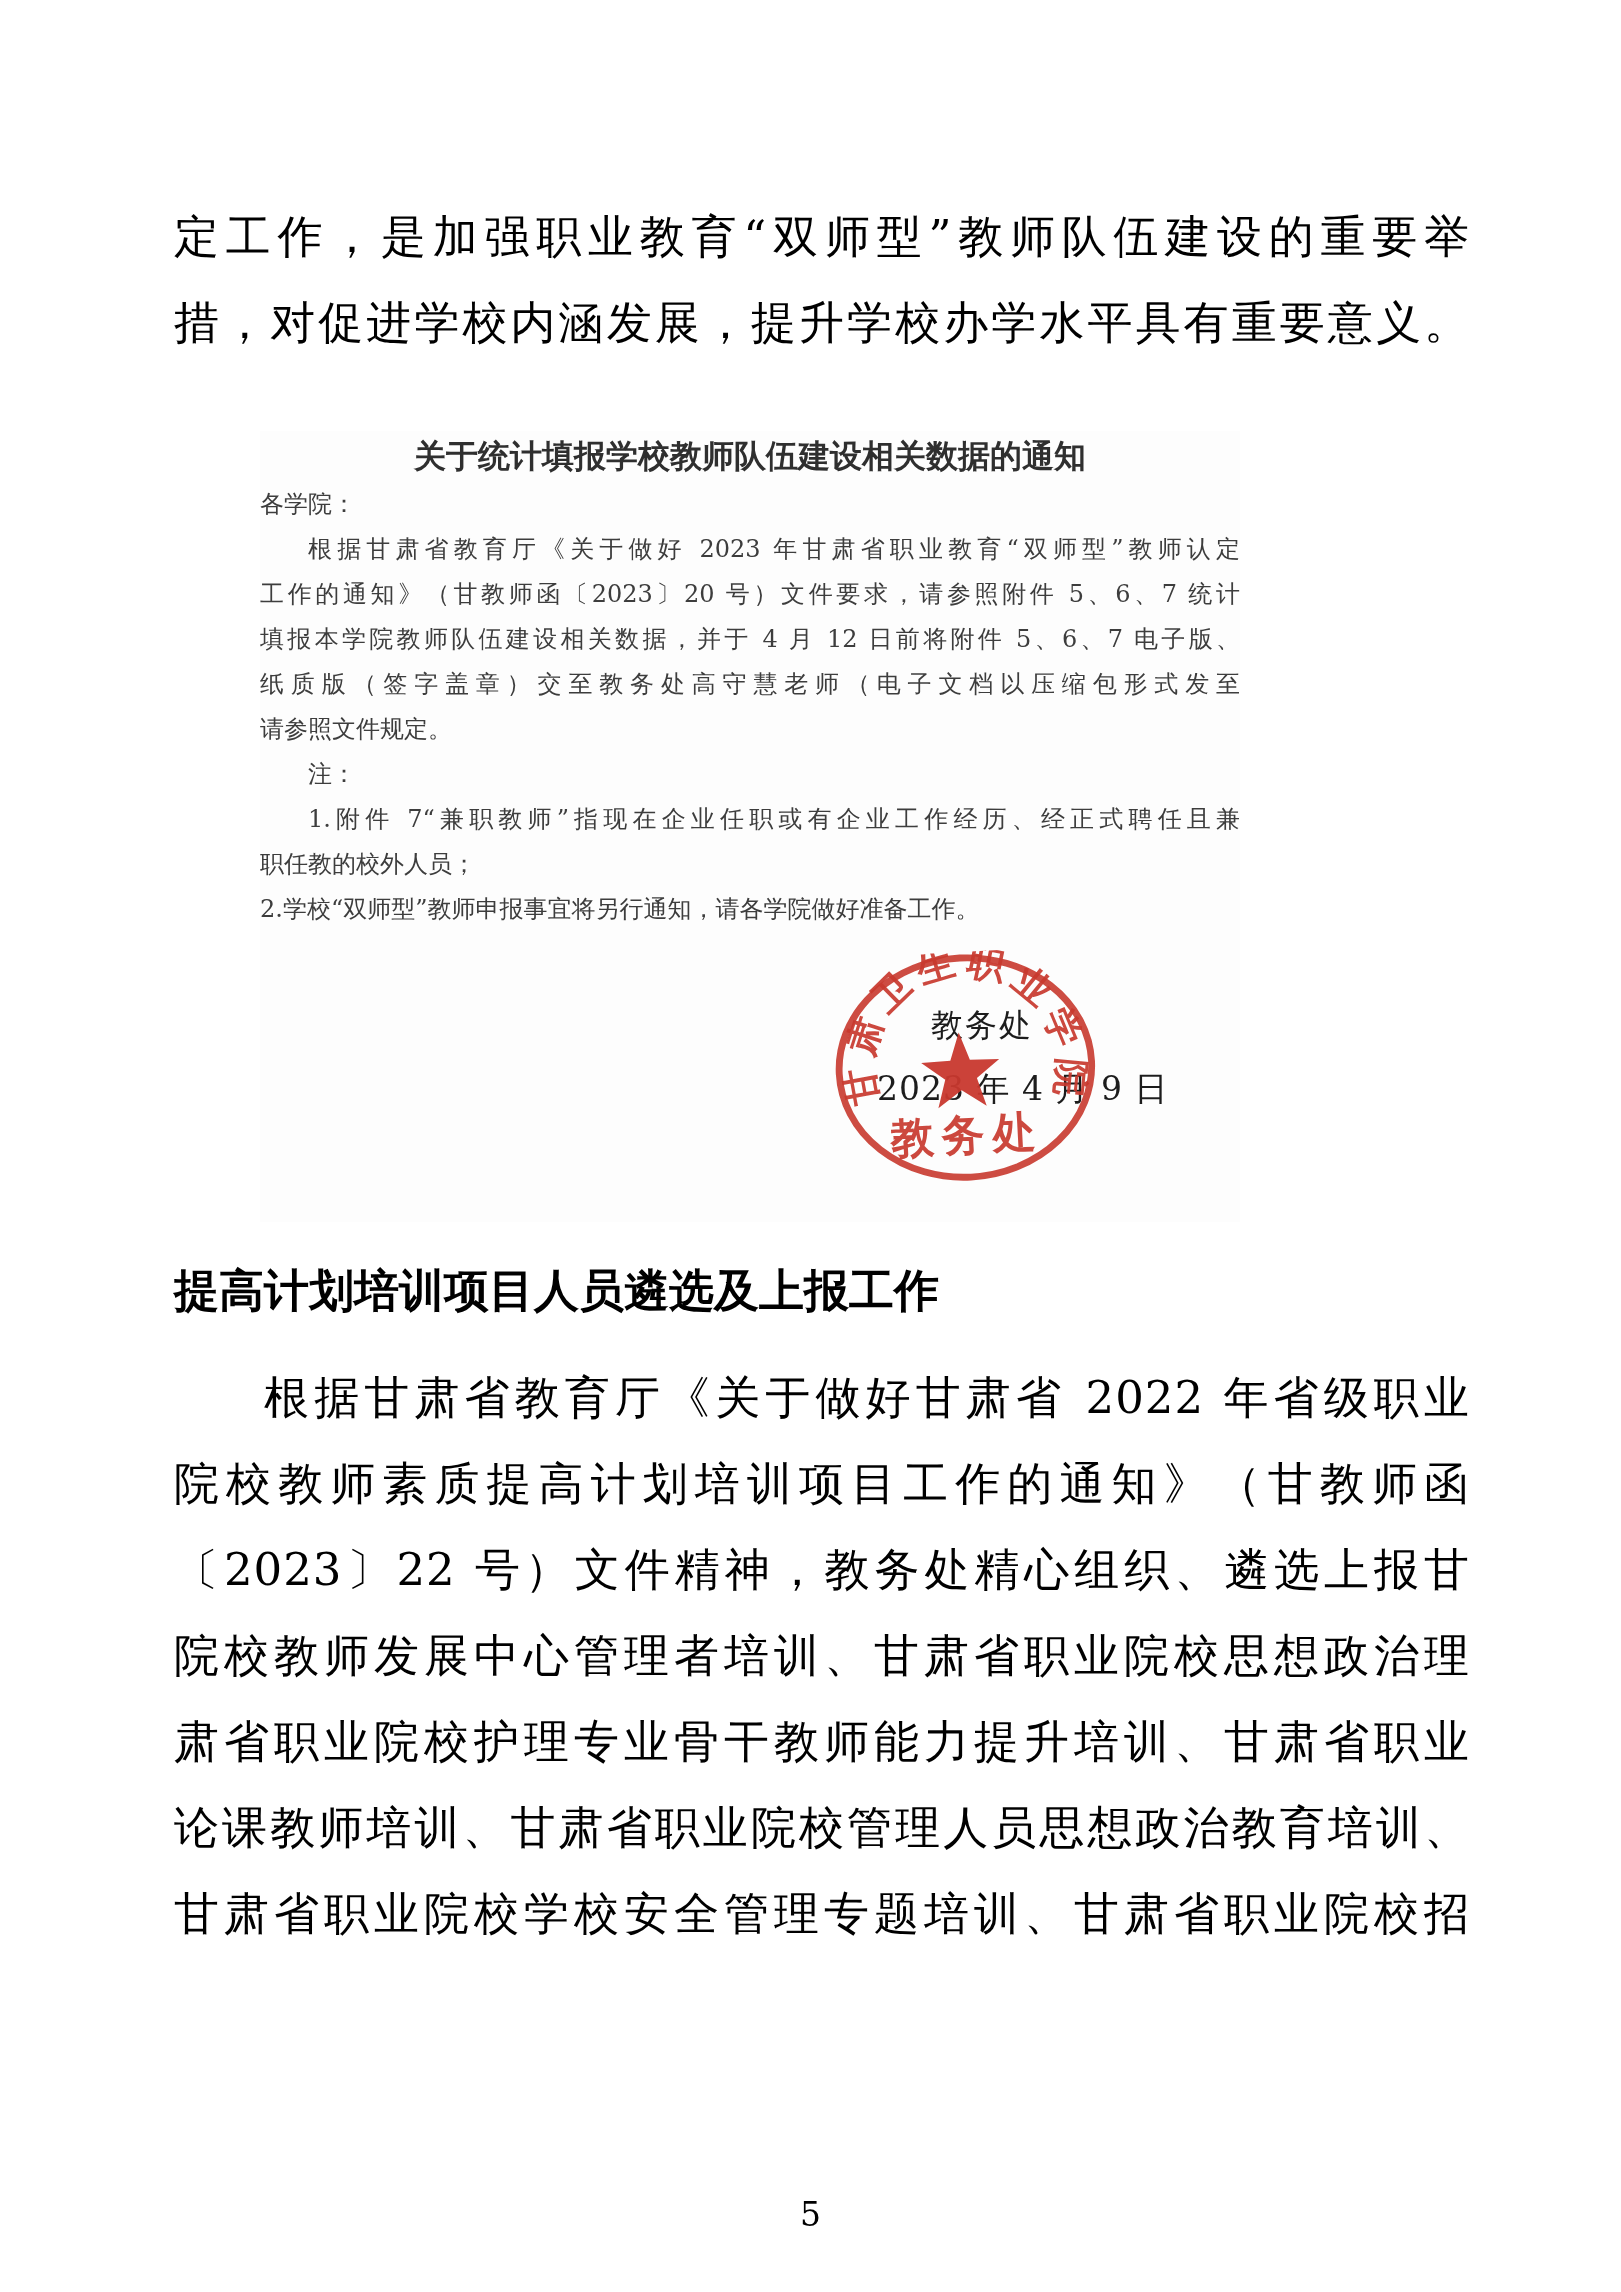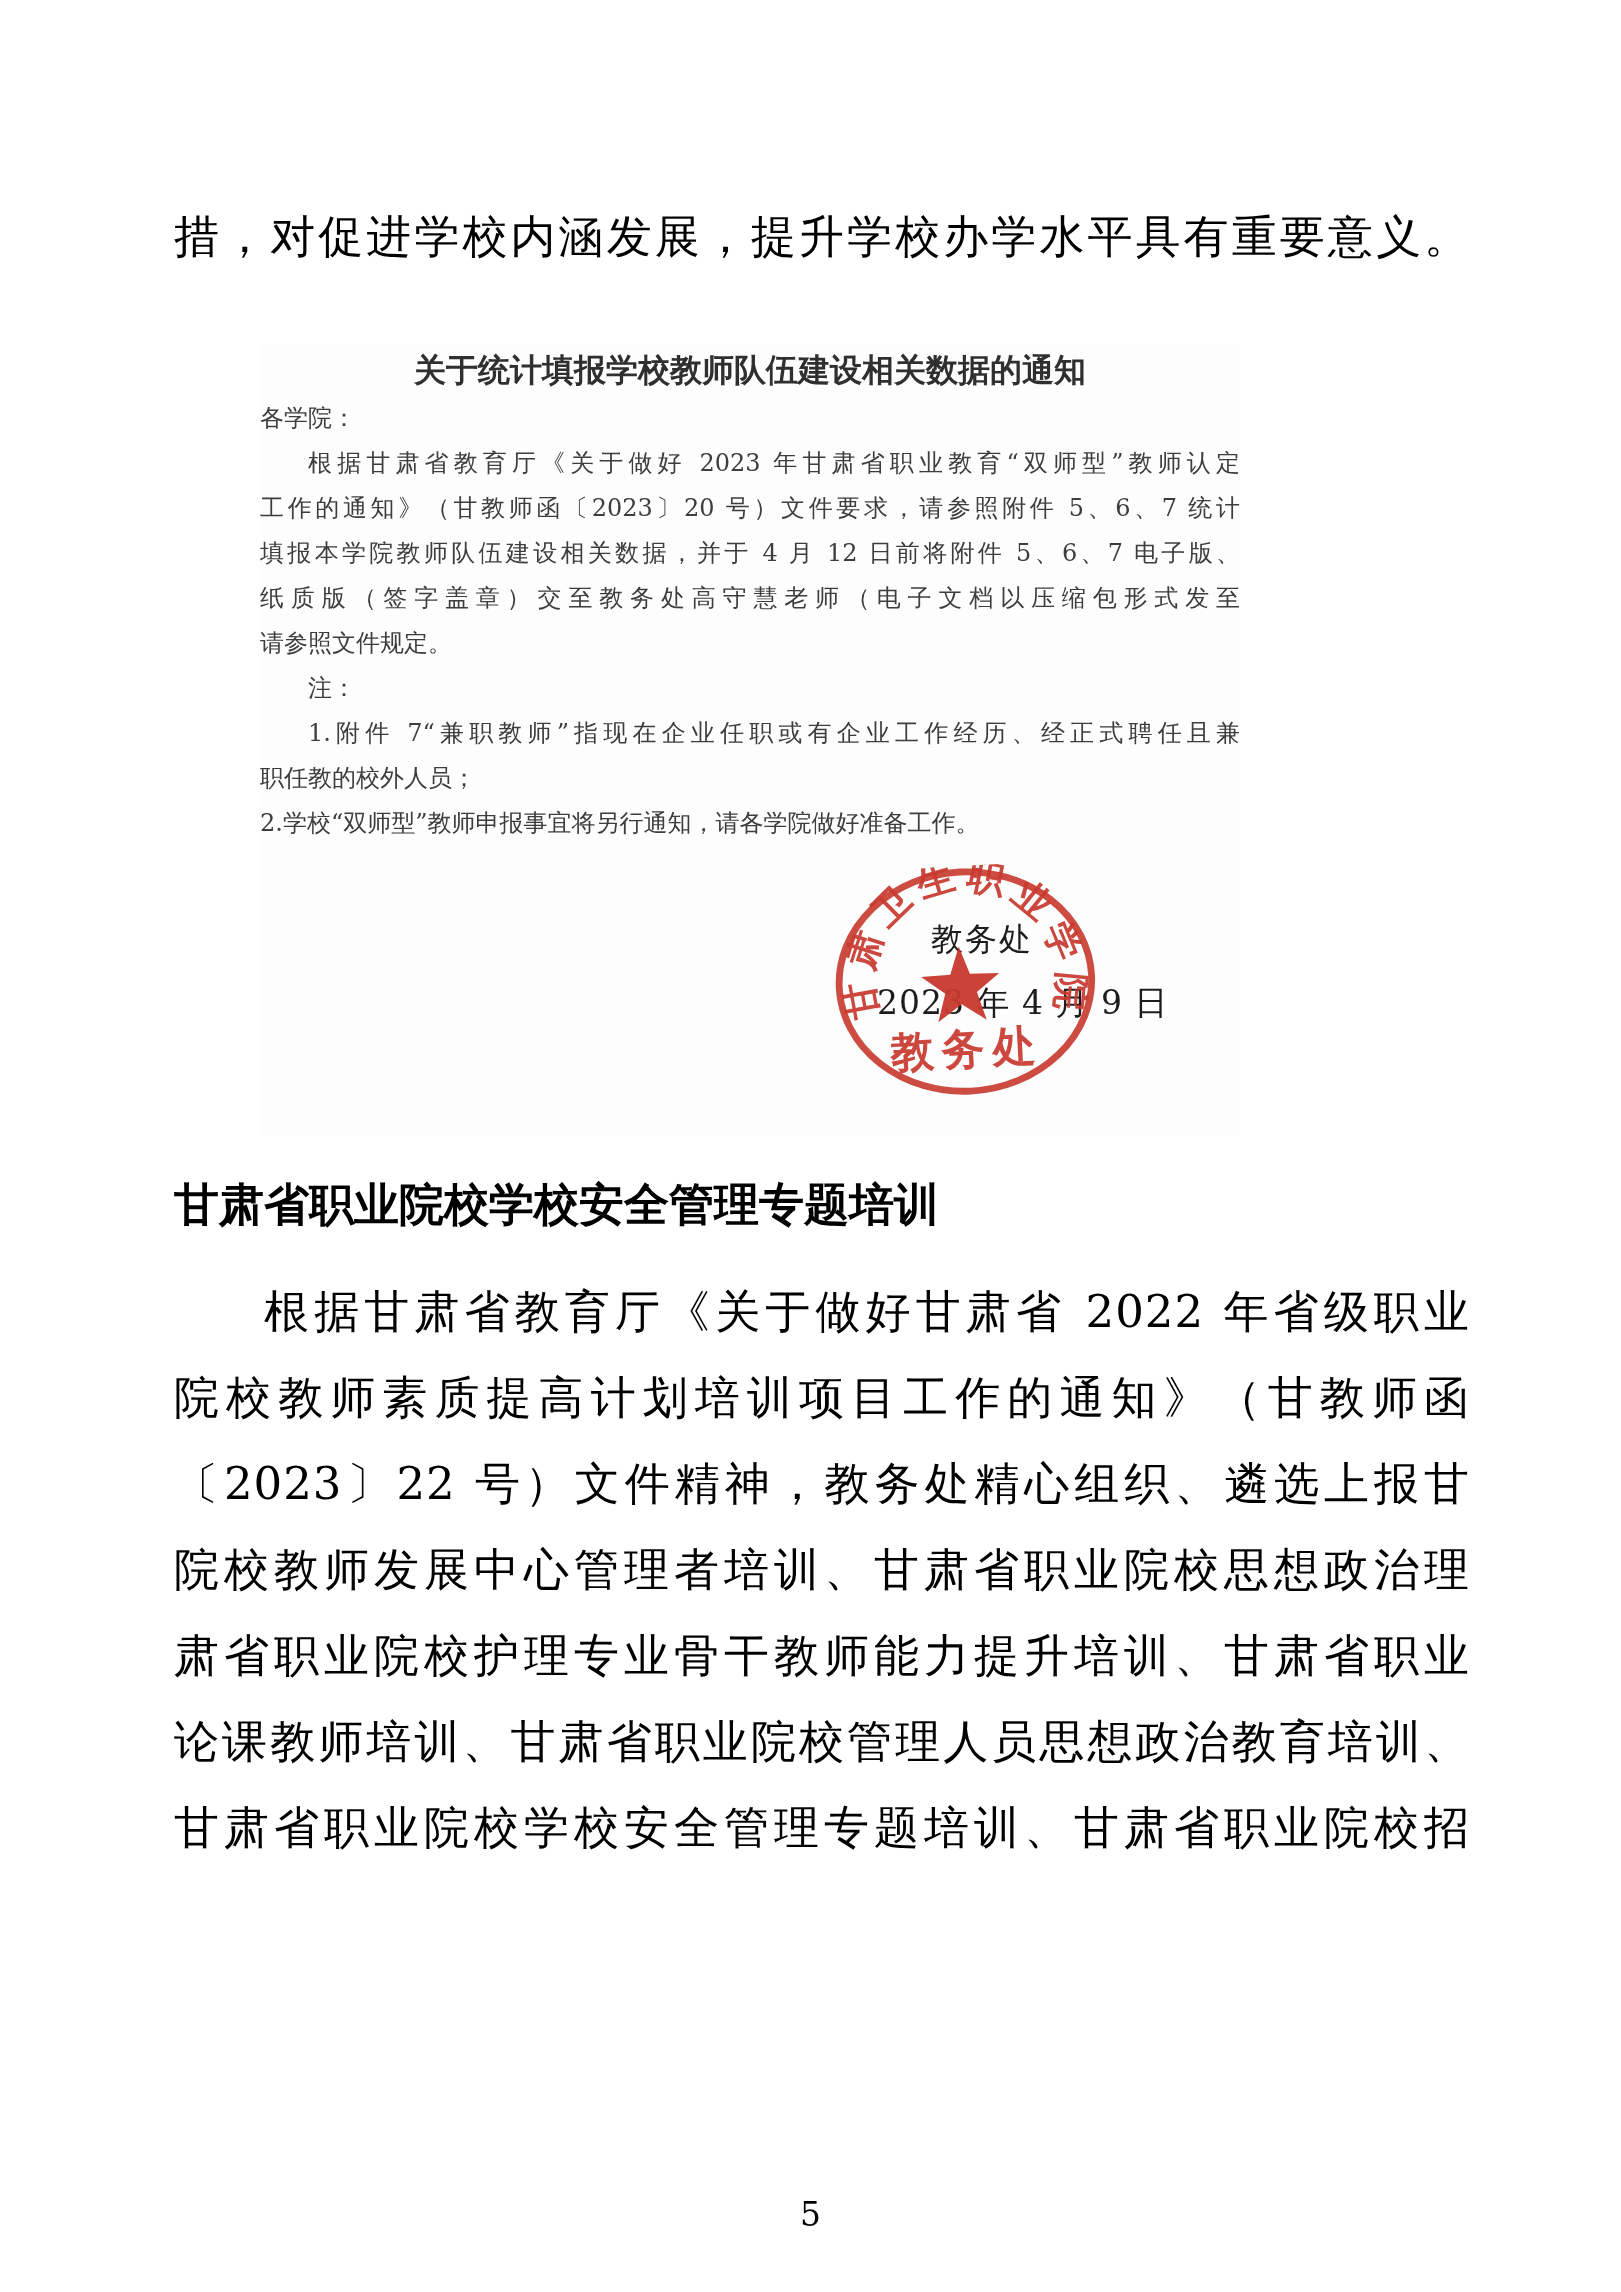--- a/index.html
+++ b/index.html
@@ -92,20 +92,21 @@
     text-align:center; font-size:33px; line-height:43px; color:#000;
   }
 </style>
 </head>
 <body>
 
 <div class="page">
   <div class="content">
 
     <div>
+      <div class="doc-line fill">定工作，是加强职业教育“双师型”教师队伍建设的重要举</div>
       <div class="doc-line fill">措，对促进学校内涵发展，提升学校办学水平具有重要意义。</div>
     </div>
 
     <div class="notice">
       <div class="notice-title">关于统计填报学校教师队伍建设相关数据的通知</div>
       <div class="notice-line">各学院：</div>
       <div class="notice-line fill indent">根据甘肃省教育厅《关于做好 2023 年甘肃省职业教育“双师型”教师认定</div>
       <div class="notice-line fill">工作的通知》（甘教师函〔2023〕20 号）文件要求，请参照附件 5、6、7 统计</div>
       <div class="notice-line fill">填报本学院教师队伍建设相关数据，并于 4 月 12 日前将附件 5、6、7 电子版、</div>
       <div class="notice-line fill">纸质版（签字盖章）交至教务处高守慧老师（电子文档以压缩包形式发至</div>
@@ -126,21 +127,21 @@
           <text font-size="38" fill="#c8382e" fill-opacity="0.92" font-family="'DejaVu Sans', sans-serif" font-weight="bold">
             <textPath href="#sealArc" startOffset="2" textLength="362" lengthAdjust="spacing">甘肃卫生职业学院</textPath>
           </text>
           <polygon points="130,82 140,110.2 169.9,111 146.2,129.3 154.7,158 130,141 105.3,158 113.8,129.3 90.1,111 120,110.2" fill="#c8382e" fill-opacity="0.95"></polygon>
           <text x="133" y="202" text-anchor="middle" font-size="44" letter-spacing="8" fill="#c8382e" fill-opacity="0.92" font-family="'DejaVu Sans', sans-serif" font-weight="bold">教务处</text>
         </svg>
       </div>
     </div>
 
     <div class="section-heading">
-      <div class="heading-line">甘肃省职业院校学校安全管理专题培训</div>
+      <div class="heading-line">提高计划培训项目人员遴选及上报工作</div>
     </div>
 
     <div class="section-body">
       <div class="doc-line fill indent">根据甘肃省教育厅《关于做好甘肃省 2022 年省级职业</div>
       <div class="doc-line fill">院校教师素质提高计划培训项目工作的通知》（甘教师函</div>
       <div class="doc-line fill">〔2023〕22 号）文件精神，教务处精心组织、遴选上报甘</div>
       <div class="doc-line fill">院校教师发展中心管理者培训、甘肃省职业院校思想政治理</div>
       <div class="doc-line fill">肃省职业院校护理专业骨干教师能力提升培训、甘肃省职业</div>
       <div class="doc-line fill">论课教师培训、甘肃省职业院校管理人员思想政治教育培训、</div>
       <div class="doc-line fill">甘肃省职业院校学校安全管理专题培训、甘肃省职业院校招</div>

